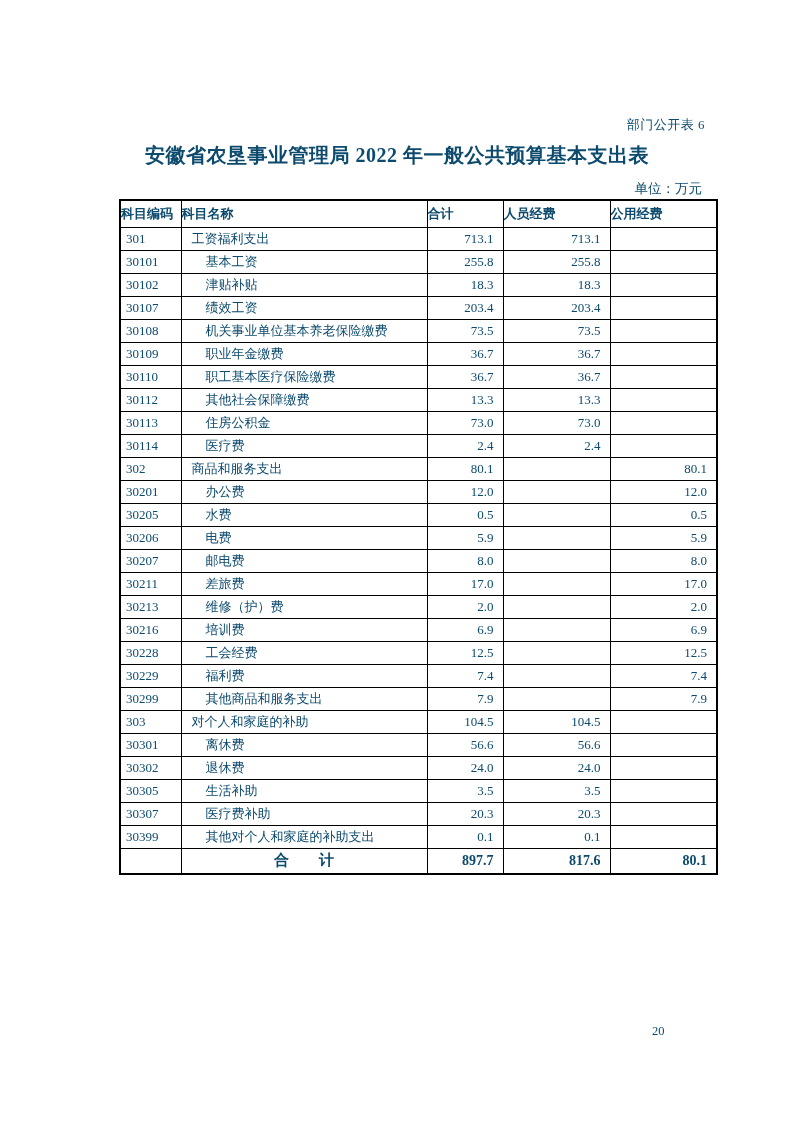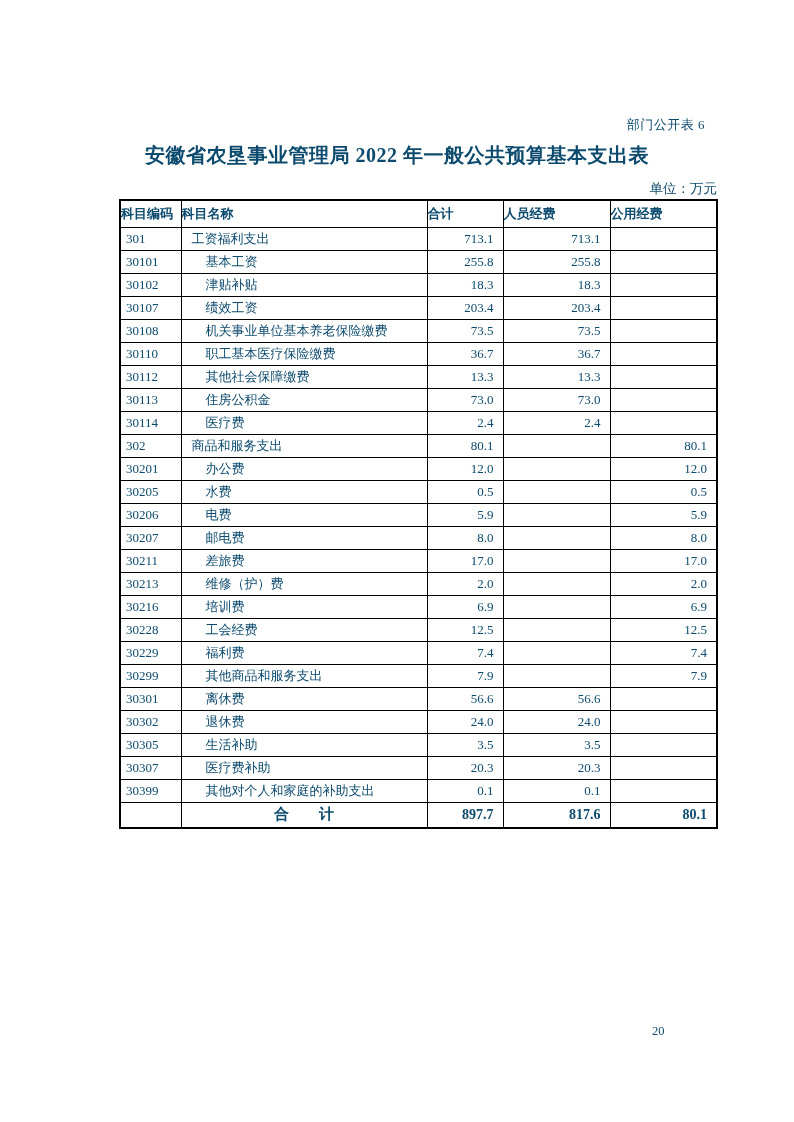--- a/index.html
+++ b/index.html
@@ -27,21 +27,21 @@
     left: 0;
     width: 100%;
     text-align: center;
     font-size: 20px;
     font-weight: bold;
     letter-spacing: 0.5px;
   }
   .unit-label {
     position: absolute;
     top: 180px;
-    right: 77px;
+    right: 92px;
     font-size: 13.5px;
   }
   table.budget {
     position: absolute;
     left: 119px;
     top: 199px;
     width: 597px;
     border-collapse: collapse;
     table-layout: fixed;
     border: 2px solid #000;
@@ -145,20 +145,27 @@
           <td class="col-num"></td>
         </tr>
         <tr class="sub">
           <td class="col-code">30108</td>
           <td class="col-name">机关事业单位基本养老保险缴费</td>
           <td class="col-num">73.5</td>
           <td class="col-num">73.5</td>
           <td class="col-num"></td>
         </tr>
         <tr class="sub">
+          <td class="col-code">30109</td>
+          <td class="col-name">职业年金缴费</td>
+          <td class="col-num">36.7</td>
+          <td class="col-num">36.7</td>
+          <td class="col-num"></td>
+        </tr>
+        <tr class="sub">
           <td class="col-code">30110</td>
           <td class="col-name">职工基本医疗保险缴费</td>
           <td class="col-num">36.7</td>
           <td class="col-num">36.7</td>
           <td class="col-num"></td>
         </tr>
         <tr class="sub">
           <td class="col-code">30112</td>
           <td class="col-name">其他社会保障缴费</td>
           <td class="col-num">13.3</td>
@@ -248,20 +255,27 @@
           <td class="col-num">7.4</td>
           <td class="col-num"></td>
           <td class="col-num">7.4</td>
         </tr>
         <tr class="sub">
           <td class="col-code">30299</td>
           <td class="col-name">其他商品和服务支出</td>
           <td class="col-num">7.9</td>
           <td class="col-num"></td>
           <td class="col-num">7.9</td>
+        </tr>
+        <tr>
+          <td class="col-code">303</td>
+          <td class="col-name">对个人和家庭的补助</td>
+          <td class="col-num">104.5</td>
+          <td class="col-num">104.5</td>
+          <td class="col-num"></td>
         </tr>
         <tr class="sub">
           <td class="col-code">30301</td>
           <td class="col-name">离休费</td>
           <td class="col-num">56.6</td>
           <td class="col-num">56.6</td>
           <td class="col-num"></td>
         </tr>
         <tr class="sub">
           <td class="col-code">30302</td>

